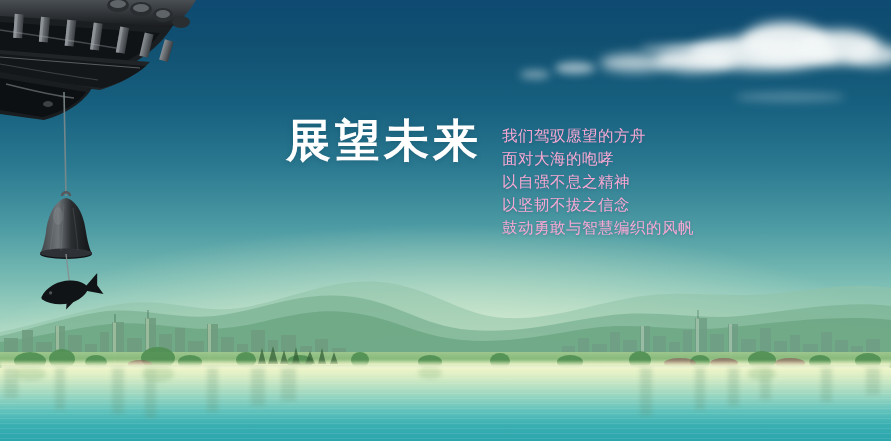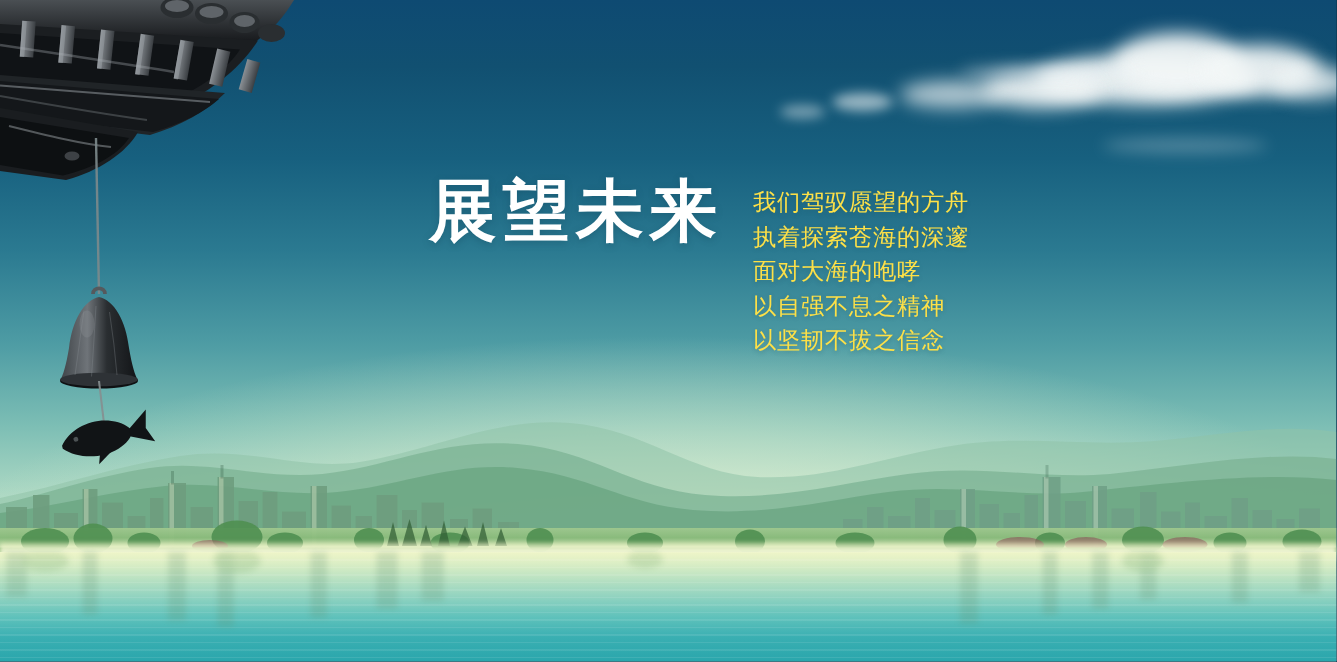--- a/index.html
+++ b/index.html
@@ -76,21 +76,21 @@
 
   
   .headline{
     position:absolute;left:286px;top:118px;
     font-size:45px;font-weight:700;color:#ffffff;letter-spacing:4px;
     text-shadow:0 1px 5px rgba(20,70,90,.35);
     white-space:nowrap;line-height:1;
   }
   .poem{position:absolute;left:502px;top:124px;width:230px;}
   .poem-line{
-    font-size:15.5px;color:#fde047;line-height:23px;white-space:nowrap;
+    font-size:15.5px;color:#f9a8d4;line-height:23px;white-space:nowrap;
     text-shadow:0 1px 3px rgba(30,80,95,.30);
     letter-spacing:.5px;
   }
 </style>
 </head>
 <body>
 
 <div id="banner">
 
   <div class="sky"></div>
@@ -378,19 +378,19 @@
         <path d="M-6,11 L-9,20 L2,13 Z"></path>
         <circle cx="-20" cy="0" r="1.6" fill="#5b6164" opacity="0.8"></circle>
       </g>
     </svg>
   </div>
 
   <div class="headline">展望未来</div>
 
   <div class="poem">
     <div class="poem-line">我们驾驭愿望的方舟</div>
-    <div class="poem-line">执着探索苍海的深邃</div>
     <div class="poem-line">面对大海的咆哮</div>
     <div class="poem-line">以自强不息之精神</div>
     <div class="poem-line">以坚韧不拔之信念</div>
+    <div class="poem-line">鼓动勇敢与智慧编织的风帆</div>
   </div>
 
 </div>
 
 </body></html>

